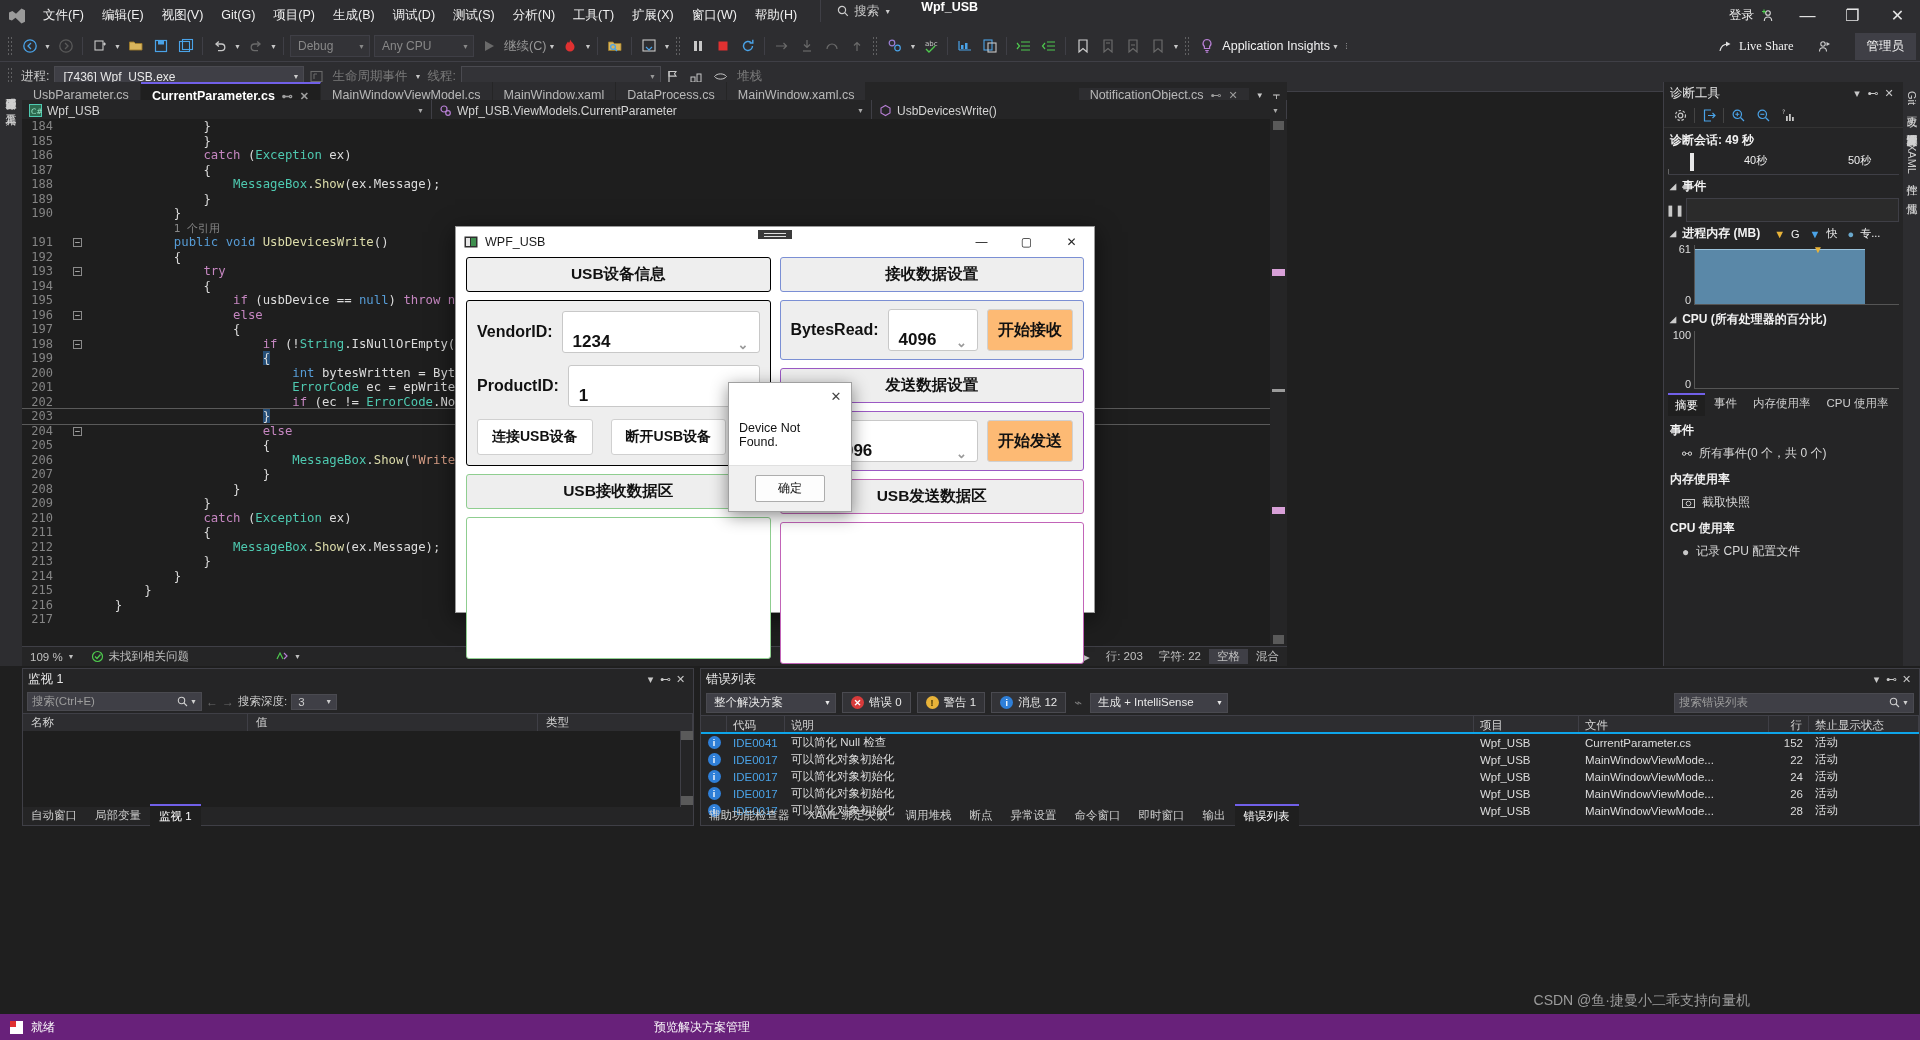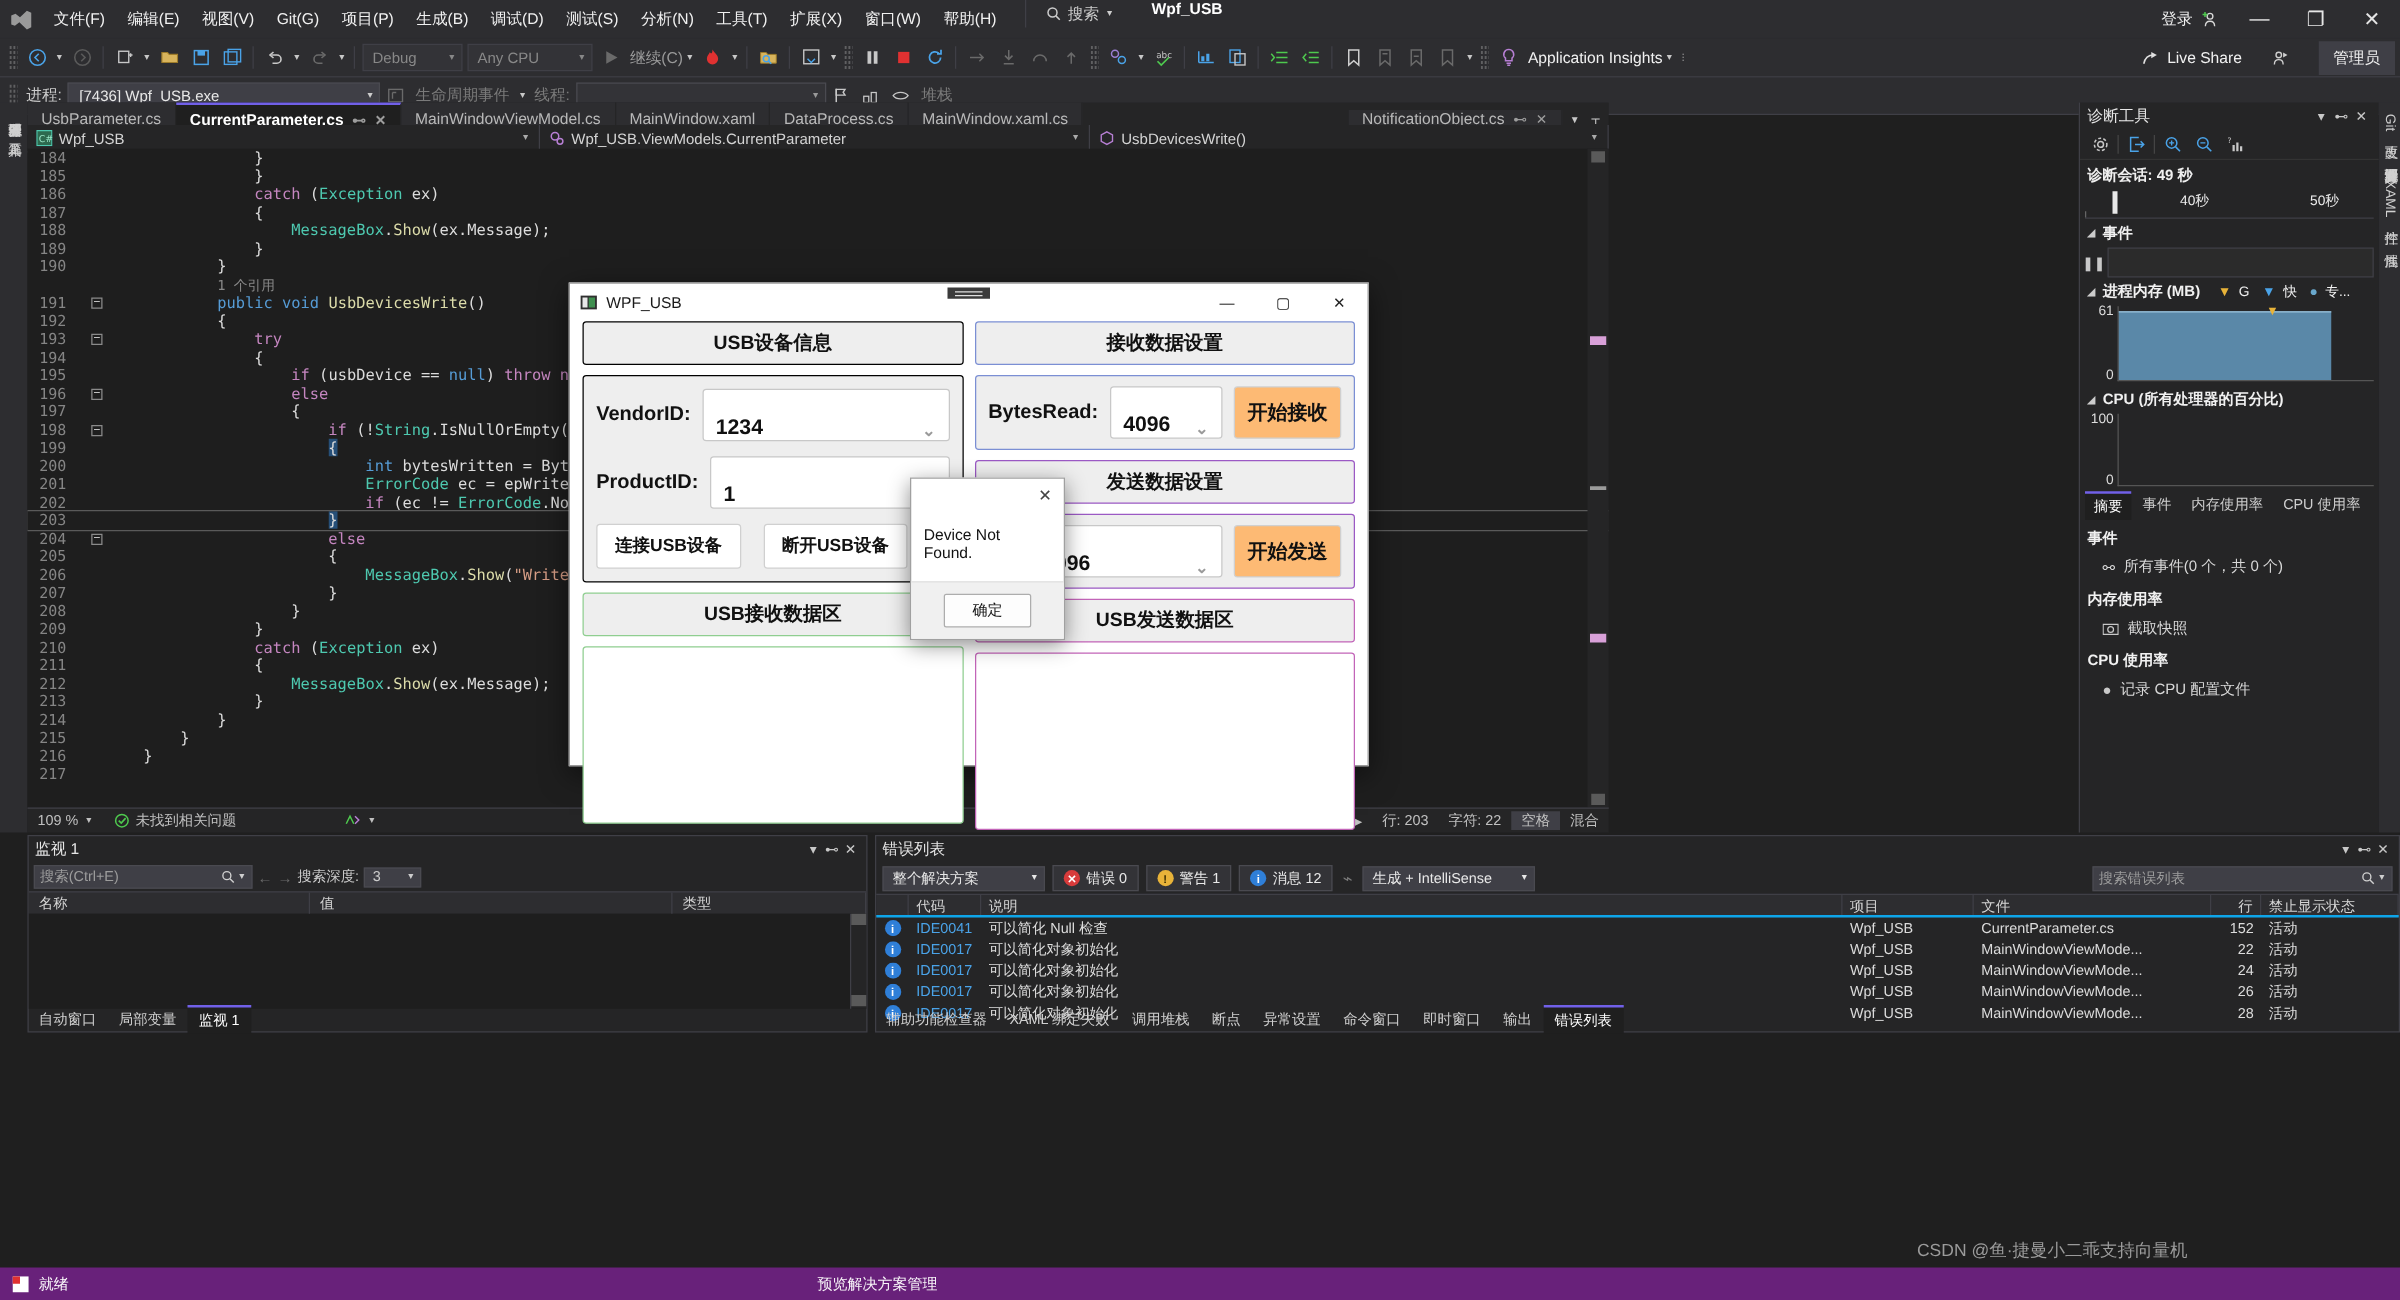--- a/index.html
+++ b/index.html
@@ -48,21 +48,21 @@
   .tb-sep { width: 1px; height: 18px; background: #3f3f46; margin: 0 4px; }
   .tb-caret { font-size: 7px; color: #c8c8c8; width: 11px; text-align: center; }
   .tb-combo {
     height: 22px; background: #333337; border: 1px solid #3f3f46; color: #888;
     font-size: 12px; display: flex; align-items: center; padding: 0 4px 0 7px;
     justify-content: space-between; margin: 0 2px;
   }
   .tb-combo .cv { flex: 1; }
   .tb-label { font-size: 12.5px; color: #999; margin-left: 3px; }
   .toolbar-right { position: absolute; right: 0; display: flex; align-items: center; height: 31px; padding-right: 4px; }
-  .liveshare { display: flex; align-items: center; gap: 6px; font-size: 12.5px; color: #f1f1f1; padding: 0 8px; }
+  .liveshare { display: flex; align-items: center; gap: 6px; font-size: 12.5px; color: #f1f1f1; padding: 0 8px; font-family: Liberation Serif, serif; }
   .admin-box { background: #3f3f46; font-size: 12.5px; padding: 5px 12px; color: #f1f1f1; margin-left: 8px; }
 
   
   .debugbar { height: 30px; background: #2d2d30; display: flex; align-items: center;
     padding-left: 4px; border-bottom: 1px solid #3f3f46; }
   .db-label { font-size: 12.5px; color: #ccc; margin: 0 5px 0 4px; white-space: nowrap; }
   .db-label.dim { color: #7a7a7a; }
   .db-combo { height: 22px; background: #3f3f46; border: 1px solid #4a4a50; color: #e8e8e8;
     font-size: 12px; display: flex; align-items: center; padding: 0 4px 0 8px; justify-content: space-between; }
   .db-combo.empty { background: #333337; }

